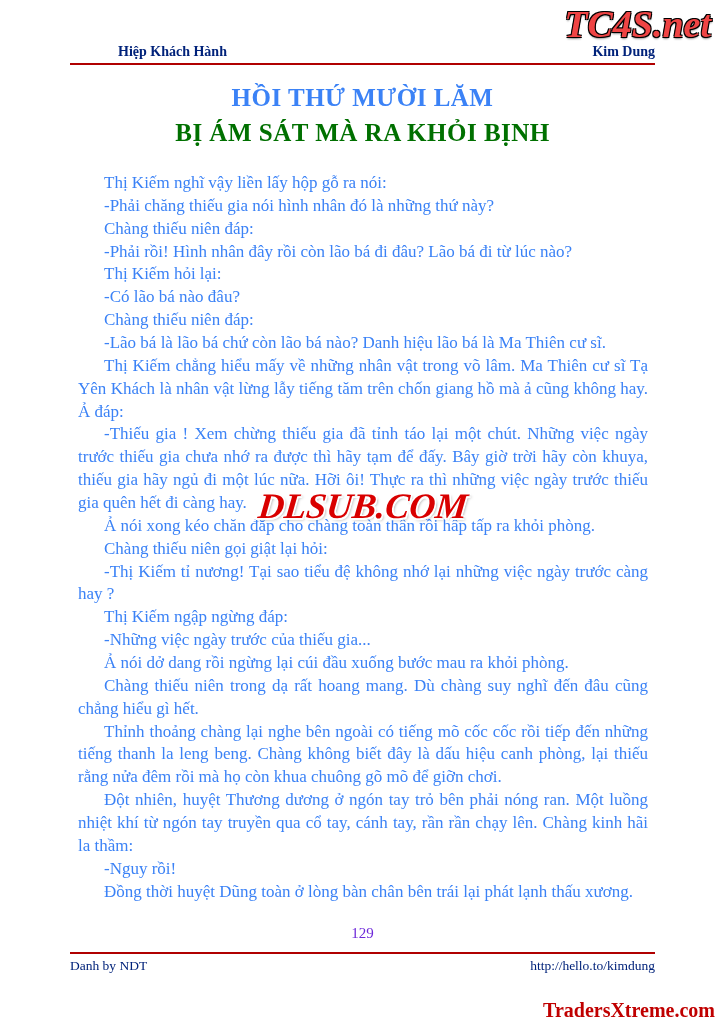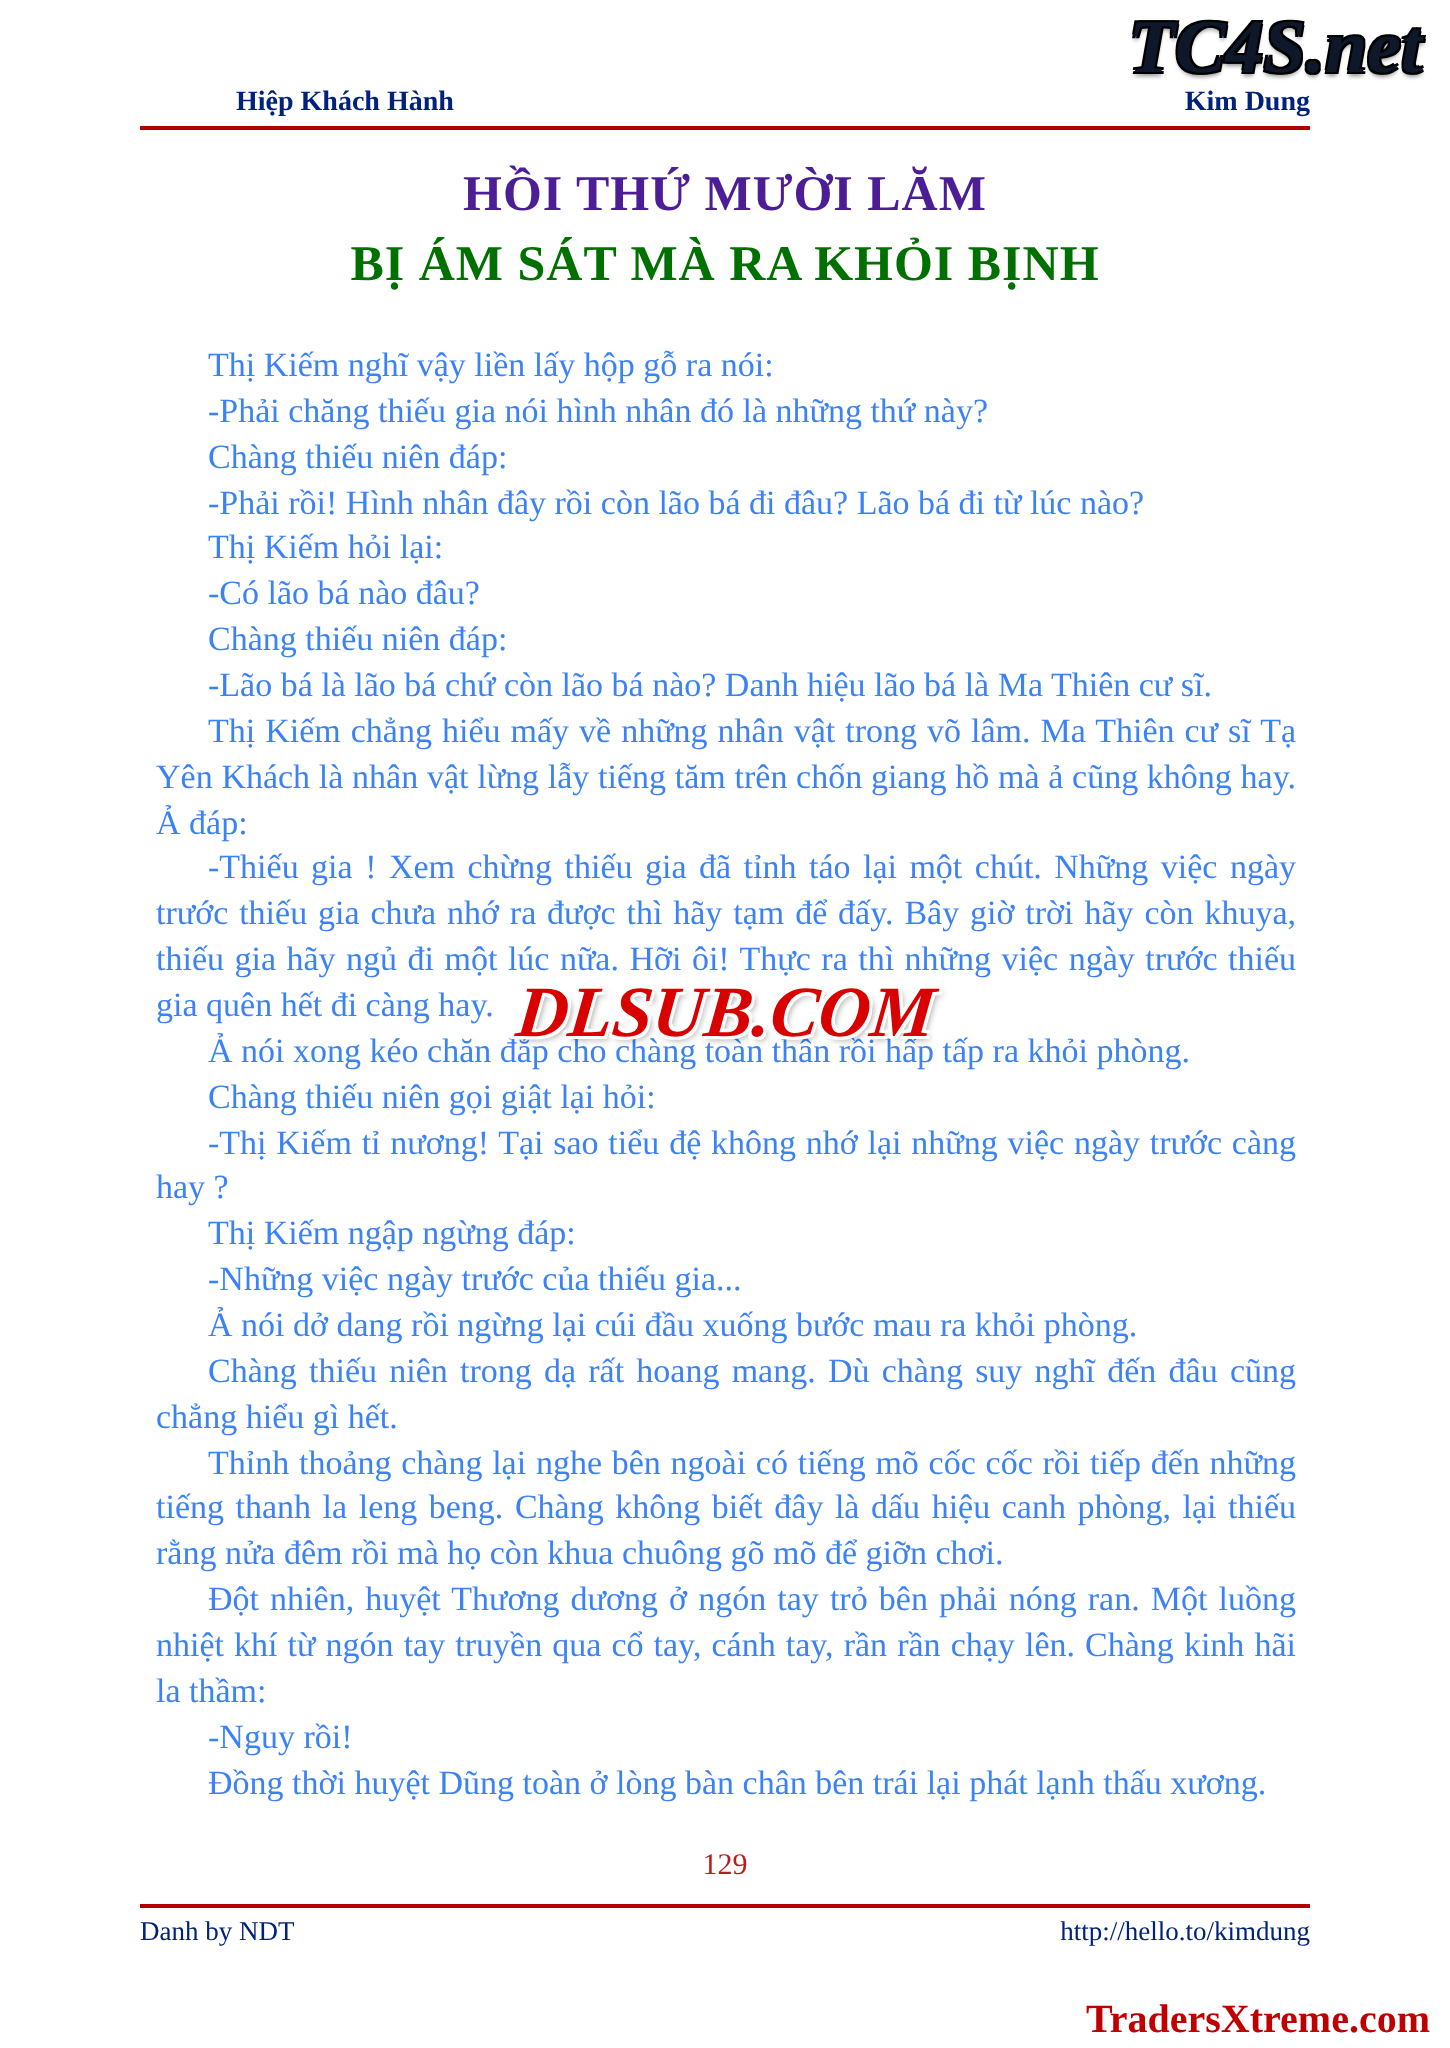--- a/index.html
+++ b/index.html
@@ -22,21 +22,21 @@
 
   
   .wm-top {
     position: absolute;
     top: 2px;
     right: 14px;
     font-family: "Liberation Serif", serif;
     font-size: 38px;
     font-weight: bold;
     font-style: italic;
-    color: #0f172a;
+    color: #ef4444;
     text-shadow:
       -1px -1px 0 #000, 1px -1px 0 #000,
       -1px  1px 0 #000, 1px  1px 0 #000,
        0   2px 2px rgba(0,0,0,.45);
     letter-spacing: 0px;
     z-index: 6;
   }
   .wm-bottom {
     position: absolute;
     bottom: 2px;
@@ -96,21 +96,21 @@
   .title-block {
     position: absolute;
     top: 82px;
     left: 0;
     right: 0;
     text-align: center;
   }
   .title-line1 {
     font-size: 25px;
     font-weight: bold;
-    color: #4c1d95;
+    color: #3b82f6;
     letter-spacing: .5px;
     line-height: 1.25;
   }
   .title-line2 {
     font-size: 25px;
     font-weight: bold;
     color: #007000;
     letter-spacing: .5px;
     line-height: 1.25;
     margin-top: 4px;
@@ -134,21 +134,21 @@
   }
 
   
   .page-number {
     position: absolute;
     top: 925px;
     left: 0;
     right: 0;
     text-align: center;
     font-size: 15px;
-    color: #b91c1c;
+    color: #6d28d9;
   }
   .footer-rule {
     position: absolute;
     top: 952px;
     left: 70px;
     right: 70px;
     height: 2px;
     background: #b00000;
   }
   .footer {

